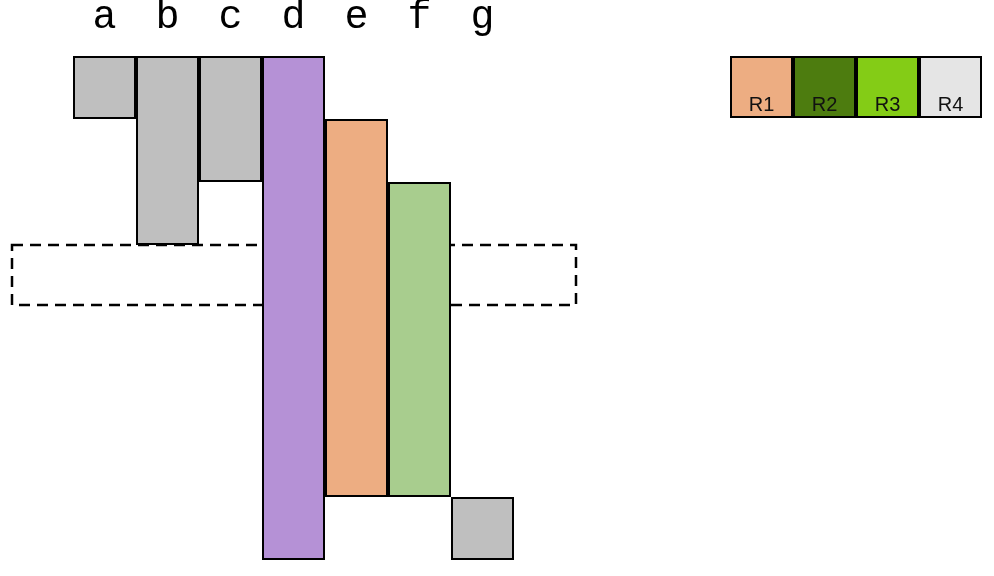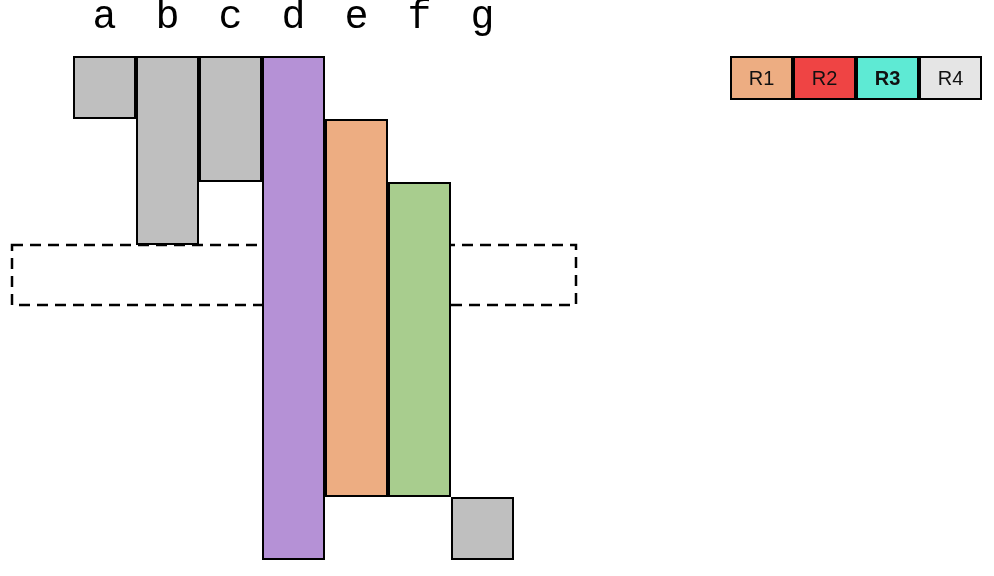--- a/index.html
+++ b/index.html
@@ -41,24 +41,24 @@
     z-index: 2;
   }
   #legend {
     position: absolute;
     display: flex;
     z-index: 2;
   }
   .legend-box {
     box-sizing: border-box;
     width: 63px;
-    height: 44px;
+    height: 62px;
     border: 2px solid #000000;
     display: flex;
-    align-items: center;
+    align-items: flex-end;
     justify-content: center;
   }
   .legend-label {
     font-family: "Liberation Sans", sans-serif;
     font-size: 20px;
     color: #111111;
     user-select: none;
   }
 </style>
 </head>
@@ -86,24 +86,24 @@
       <div class="bar" style="left: 262px; top: 56px; width: 63px; height: 504px; background: rgb(181, 145, 214);"></div>
       <div class="bar" style="left: 325px; top: 119px; width: 63px; height: 378px; background: rgb(237, 173, 130);"></div>
       <div class="bar" style="left: 388px; top: 182px; width: 63px; height: 315px; background: rgb(168, 205, 142);"></div>
       <div class="bar" style="left: 451px; top: 497px; width: 63px; height: 63px; background: rgb(191, 191, 191);"></div>
     </div>
 
   <div id="legend" style="left: 730px; top: 56px;">
       <div class="legend-box" style="background: rgb(237, 173, 130);">
         <span class="legend-label">R1</span>
       </div>
-      <div class="legend-box" style="background: #ef4444;">
+      <div class="legend-box" style="background: #4d7c0f;">
         <span class="legend-label">R2</span>
       </div>
-      <div class="legend-box" style="background: #5eead4; font-weight: bold;">
+      <div class="legend-box" style="background: #84cc16;">
         <span class="legend-label">R3</span>
       </div>
       <div class="legend-box" style="background: #e5e5e5;">
         <span class="legend-label">R4</span>
       </div>
     </div>
 
 </div>
 
 </body></html>

